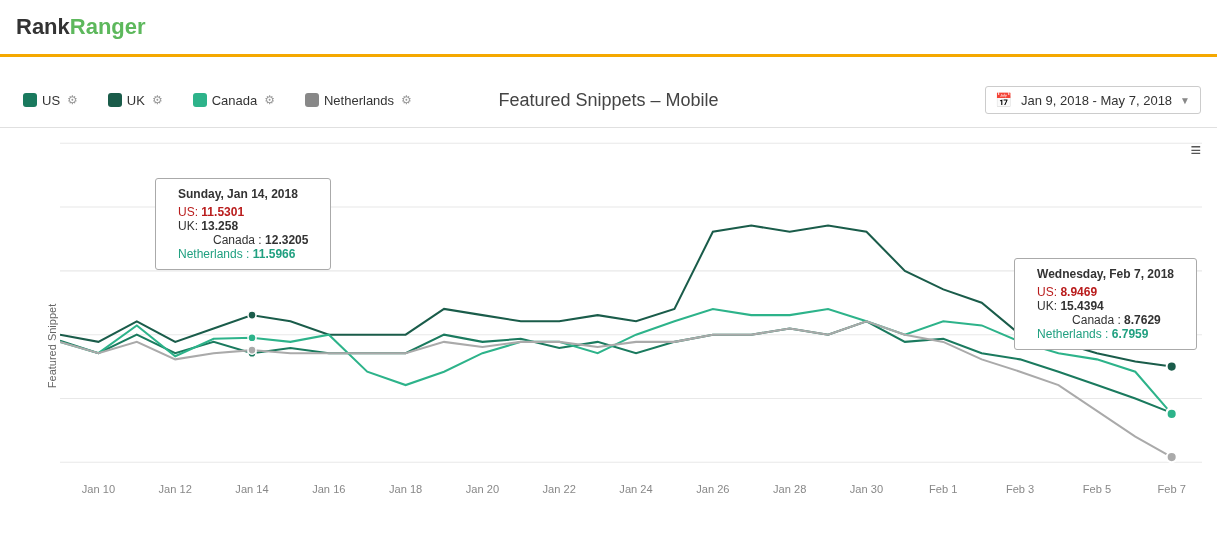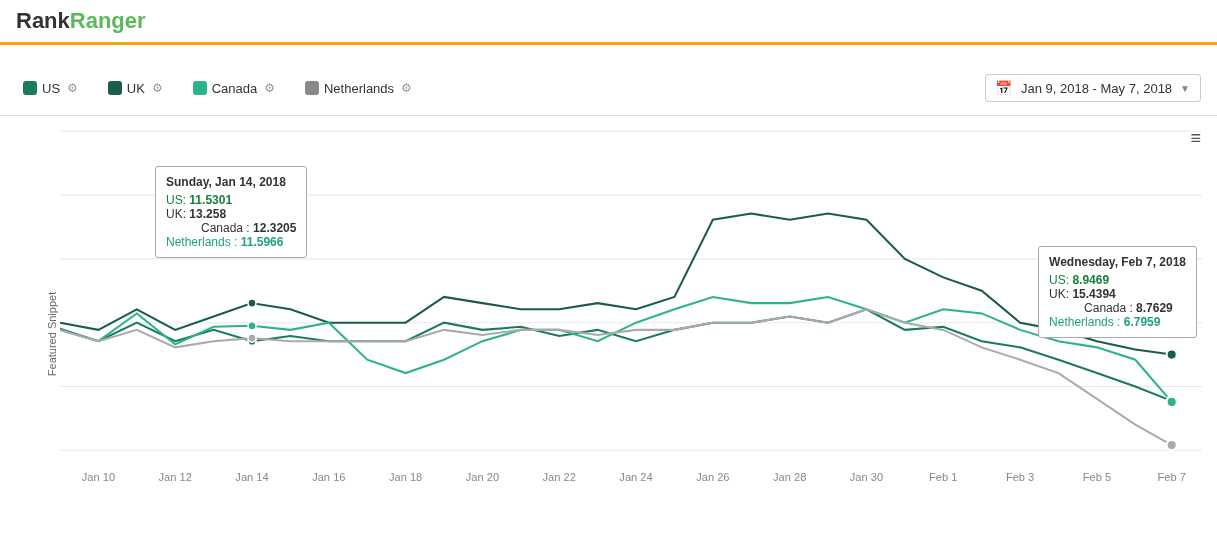--- a/index.html
+++ b/index.html
@@ -1,19 +1,19 @@
 <!DOCTYPE html>
 <html><head>
   <meta charset="utf-8">
   <style>
     * { margin: 0; padding: 0; box-sizing: border-box; }
     body { font-family: Arial, sans-serif; background: #fff; width: 1217px; height: 546px; overflow: hidden; }
 
     #header {
-      height: 45px;
+      height: 57px;
       border-bottom: 3px solid #f5a800;
       display: flex;
       align-items: center;
       padding: 0 16px;
     }
     #logo {
       font-size: 22px;
       font-weight: bold;
       color: #333;
     }
@@ -87,32 +87,32 @@
       font-size: 11px;
       color: #666;
       white-space: nowrap;
     }
 
     .tooltip-box {
       position: absolute;
       background: #fff;
       border: 1px solid #aaa;
       border-radius: 3px;
-      padding: 8px 10px;
+      padding: 8px 22px;
       font-size: 12px;
       color: #333;
       pointer-events: none;
       z-index: 10;
     }
     .tooltip-box .tooltip-date {
       font-weight: bold;
       margin-bottom: 4px;
       color: #333;
     }
-    .tooltip-box .t-us { color: #15803d; }
+    .tooltip-box .t-us { color: #b91c1c; }
     .tooltip-box .t-uk { color: #333; }
     .tooltip-box .t-ca { color: #333; margin-left: 35px; }
     .tooltip-box .t-nl { color: #20a080; }
 
     .hamburger-menu {
       position: absolute;
       right: 16px;
       top: 12px;
       cursor: pointer;
       color: #555;
@@ -144,20 +144,21 @@
     <span class="color-dot" style="background:#2db38a;"></span>
     <span>Canada</span>
     <span class="gear-icon">⚙</span>
   </div>
   <div class="segment-btn">
     <span class="color-dot" style="background:#888;"></span>
     <span>Netherlands</span>
     <span class="gear-icon">⚙</span>
   </div>
 
+  <div id="chart-title">Featured Snippets – Mobile</div>
 
   <div id="date-picker">
     <span class="cal-icon">📅</span>
     <span>Jan 9, 2018 - May 7, 2018</span>
     <span class="dropdown-arrow">▼</span>
   </div>
 </div>
 
 <div id="chart-area">
   <div id="y-axis-label">Featured Snippet</div>

